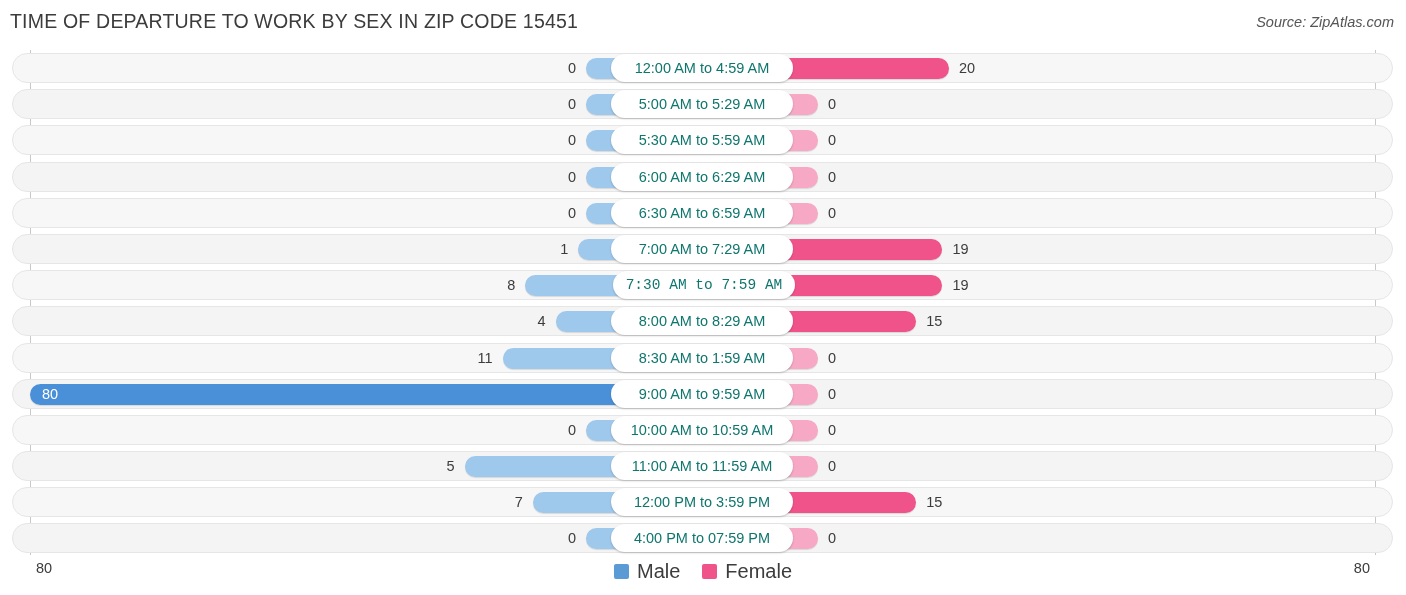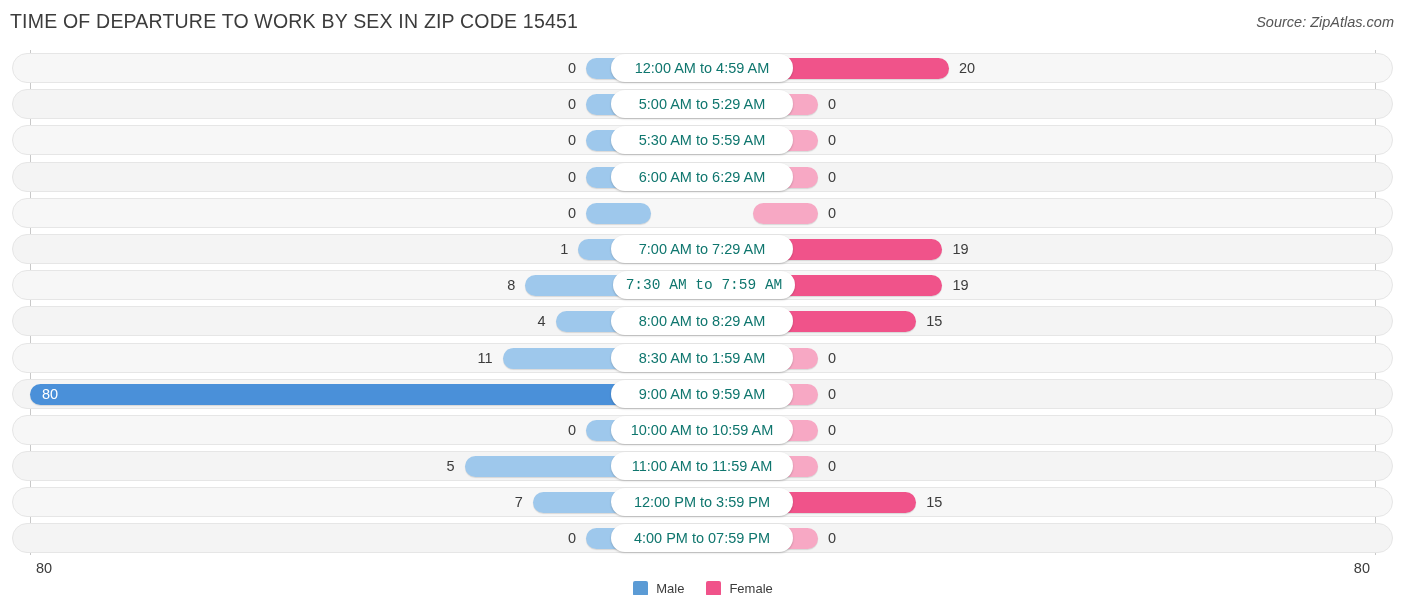--- a/index.html
+++ b/index.html
@@ -175,23 +175,22 @@
     width: 1406px;
     display: flex;
     justify-content: center;
     align-items: center;
     gap: 22px;
   }
   .legend-item {
     display: flex;
     align-items: center;
     gap: 8px;
-    font-size: 13px;
-    color: #3c3c3c;
-    margin-top: 21px;
+    font-size: 20px;
+    color: #3c3c3c;
   }
   .swatch {
     width: 15px;
     height: 15px;
     border-radius: 2px;
     display: inline-block;
   }
   .swatch.male   { background: #5b9bd5; }
   .swatch.female { background: #f0538a; }
 </style>
@@ -240,20 +239,21 @@
           <div class="bar bar-female" style="left: 753px; width: 65px;"></div>
           <div class="val val-female" style="left: 828px;">0</div>
           <div class="cat-pill" style="left: 611px; width: 182px;">6:00 AM to 6:29 AM</div>
         </div>
         <div class="row">
           <div class="track"></div>
           <div class="bar bar-male" style="left: 586px; width: 65px;"></div>
           <div class="val val-male" style="left: 526px; width: 50px;">0</div>
           <div class="bar bar-female" style="left: 753px; width: 65px;"></div>
           <div class="val val-female" style="left: 828px;">0</div>
+          <div class="cat-pill" style="left: 611px; width: 182px;">6:30 AM to 6:59 AM</div>
         </div>
         <div class="row">
           <div class="track"></div>
           <div class="bar bar-male" style="left: 578.413px; width: 72.5875px;"></div>
           <div class="val val-male" style="left: 518.413px; width: 50px;">1</div>
           <div class="bar bar-female strong" style="left: 753px; width: 189.45px;"></div>
           <div class="val val-female" style="left: 952.45px;">19</div>
           <div class="cat-pill" style="left: 611px; width: 182px;">7:00 AM to 7:29 AM</div>
         </div>
         <div class="row">

